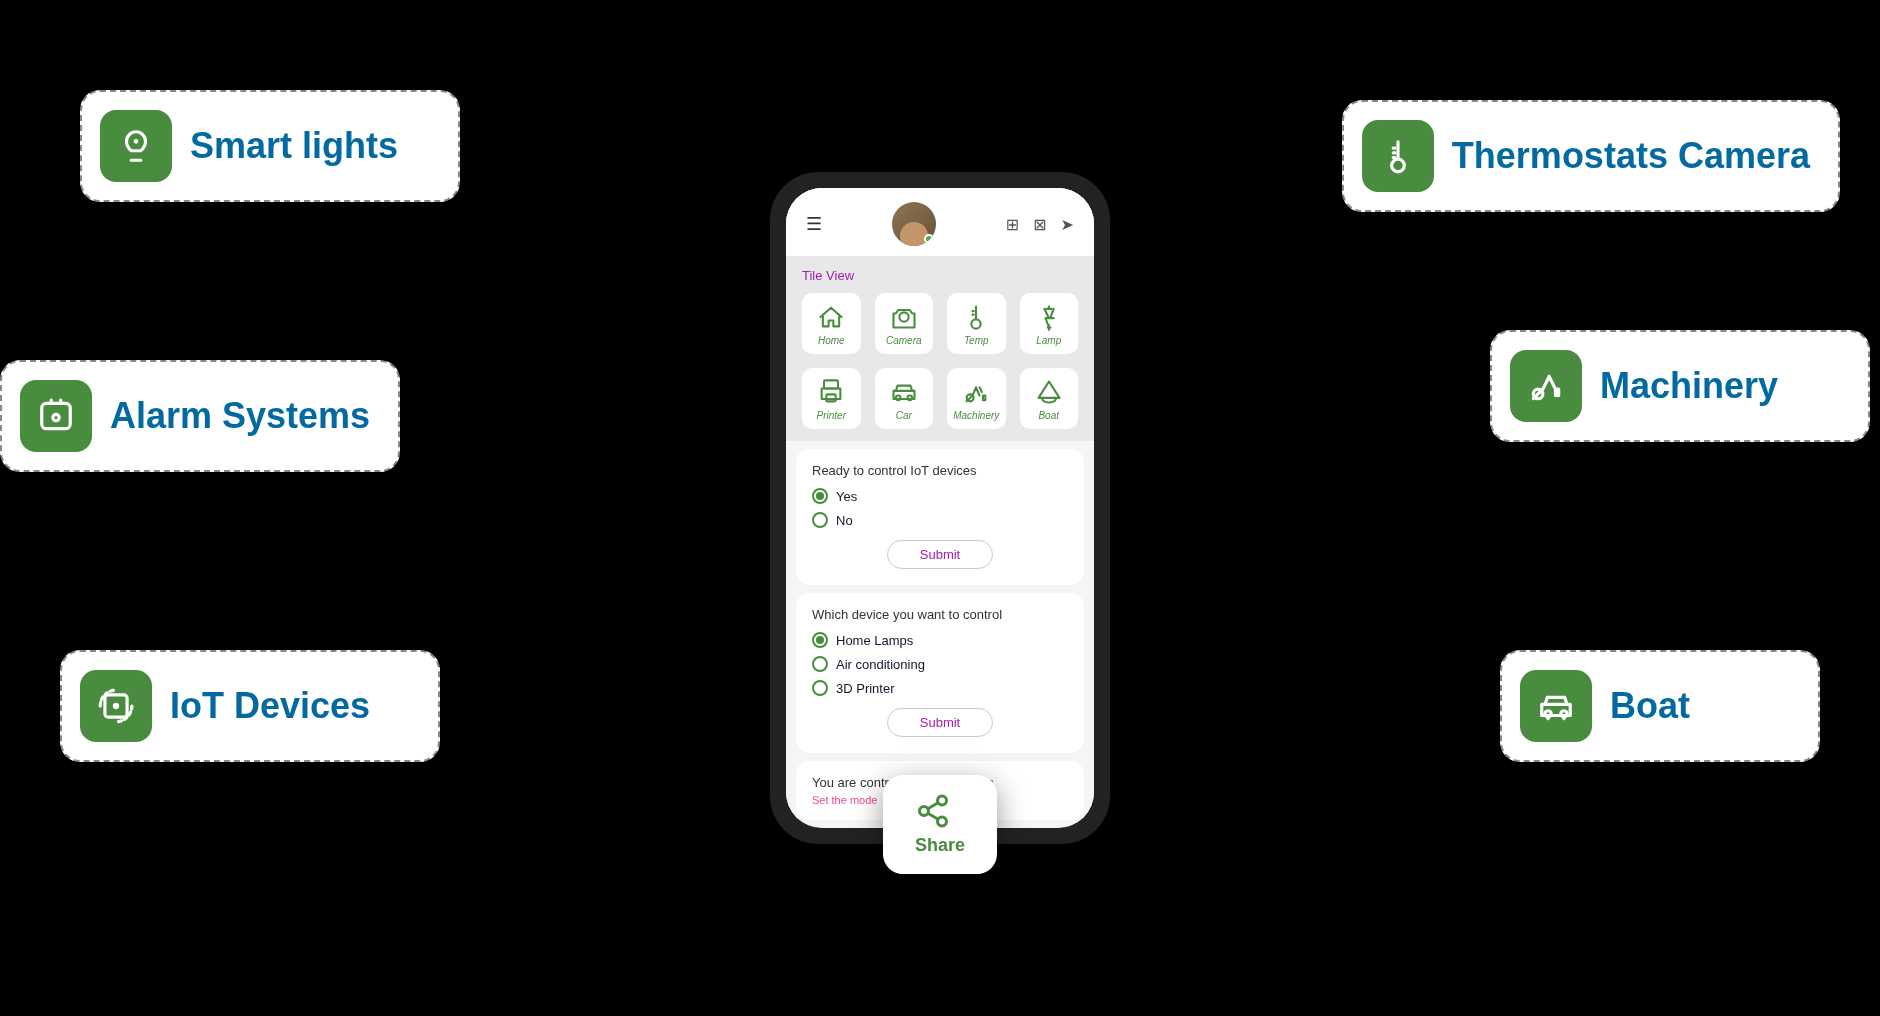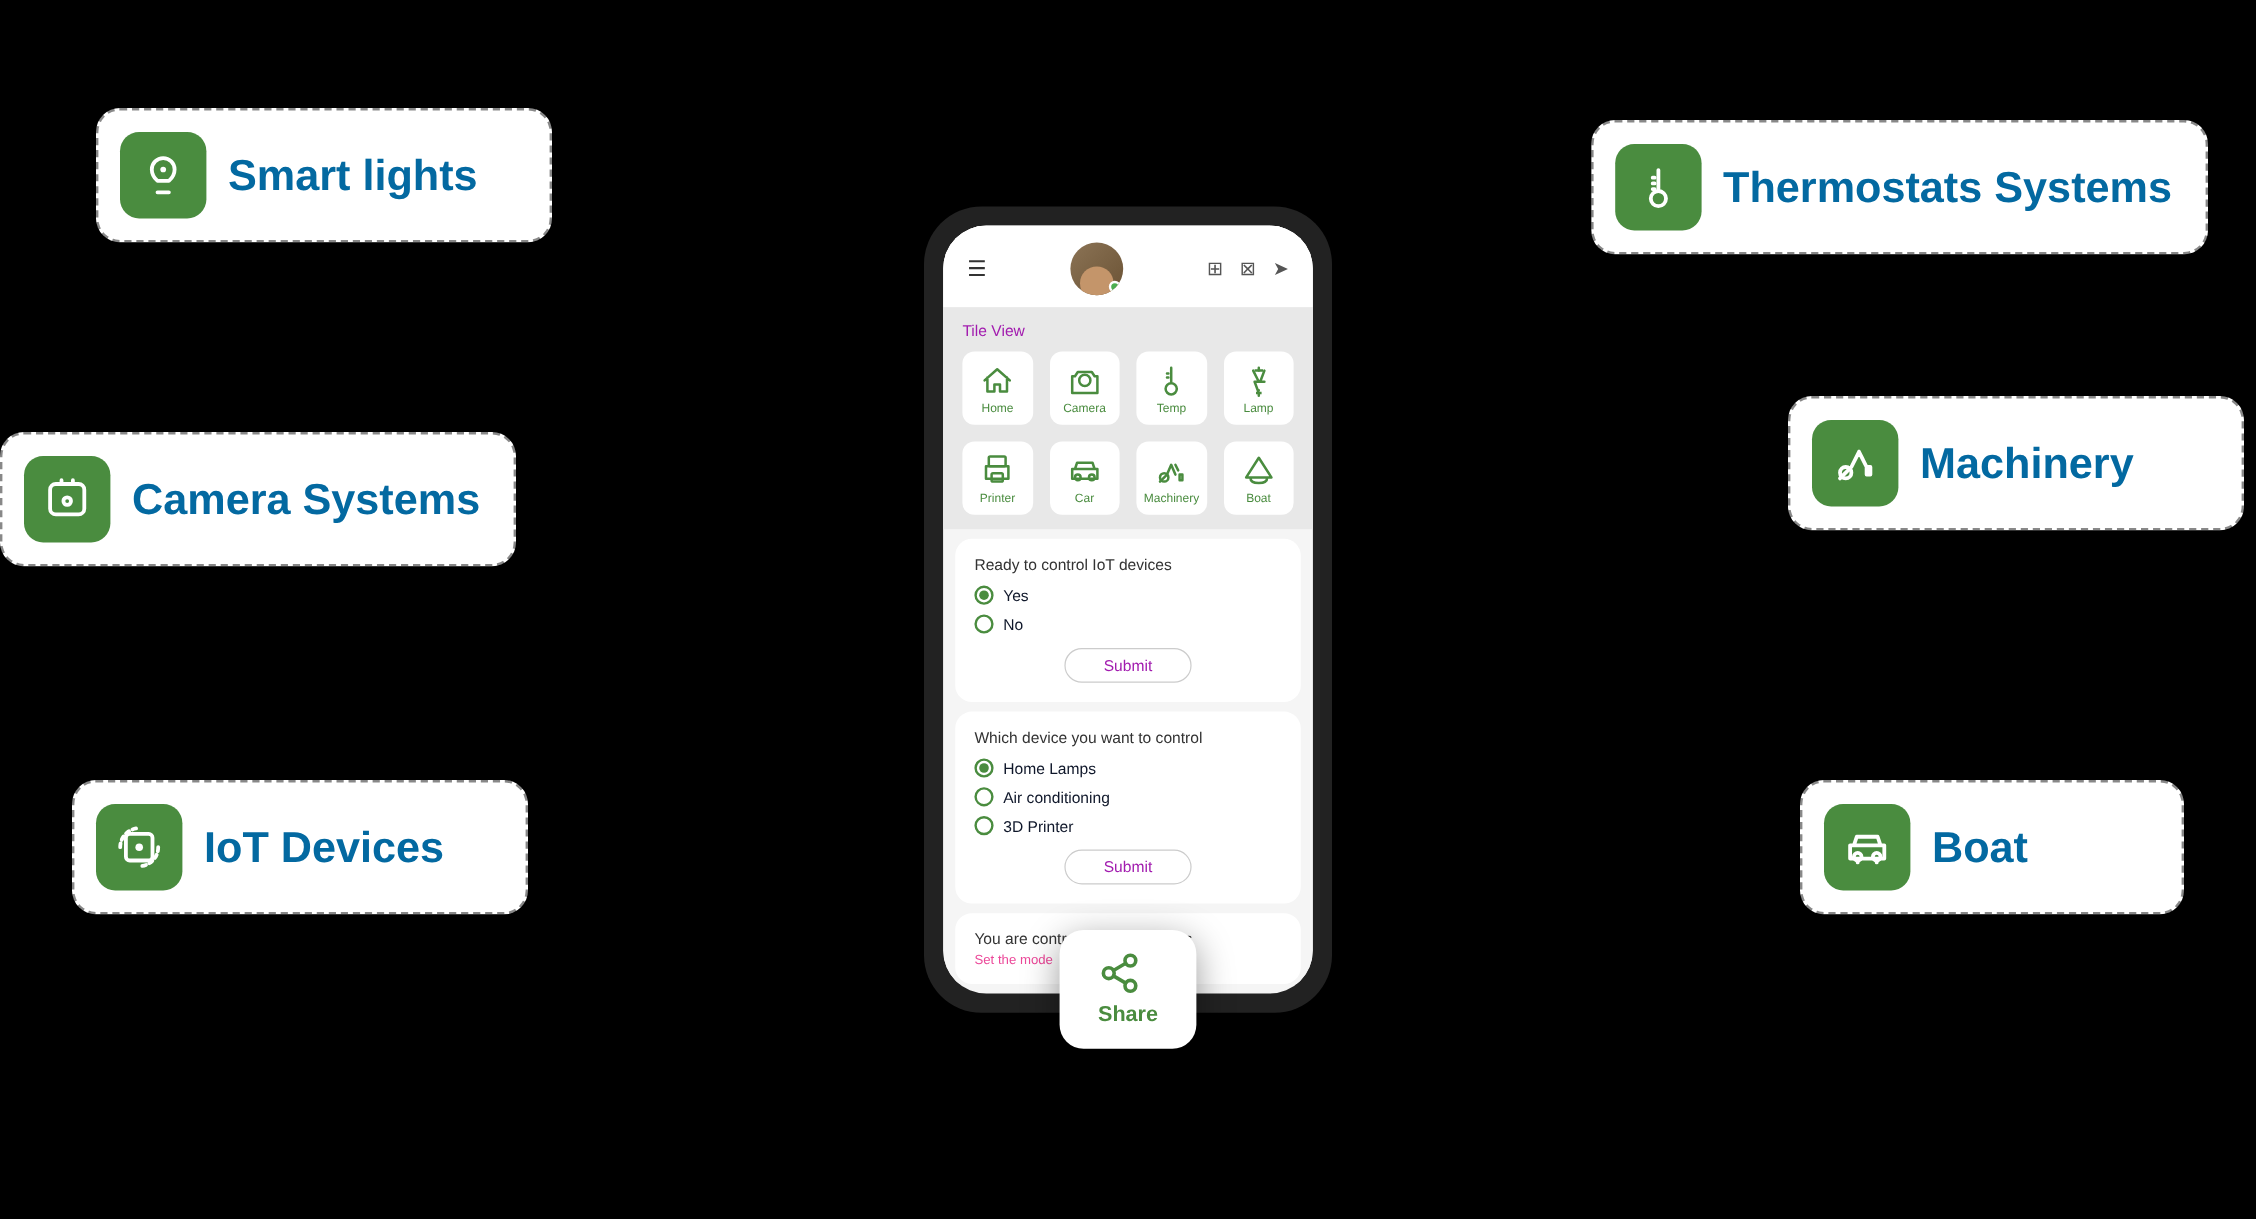--- a/index.html
+++ b/index.html
@@ -126,20 +126,21 @@
     .tile-section-title {
       font-size: 13px;
       font-weight: 500;
       color: #a21caf;
       margin-bottom: 10px;
     }
     .tile-grid {
       display: grid;
       grid-template-columns: repeat(4, 1fr);
       gap: 14px;
+      font-style: italic;
     }
     .tile-item {
       background: #fff;
       border-radius: 10px;
       display: flex;
       flex-direction: column;
       align-items: center;
       justify-content: center;
       padding: 10px 4px 8px;
       cursor: pointer;
@@ -261,42 +262,42 @@
 </div>
 
 <div class="feature-card" style="top: 360px; left: 0px; min-width: 380px;">
   <div class="icon-box">
     <svg viewBox="0 0 24 24">
       <rect x="3" y="4" width="18" height="16" rx="3" stroke-linecap="round" stroke-linejoin="round"></rect>
       <path d="M9 4V2M15 4V2" stroke-linecap="round"></path>
       <circle cx="12" cy="13" r="2"></circle>
     </svg>
   </div>
-  <span class="card-label">Camera Systems</span>
+  <span class="card-label">Alarm Systems</span>
 </div>
 
 <div class="feature-card" style="top: 650px; left: 60px; min-width: 380px;">
   <div class="icon-box">
     <svg viewBox="0 0 24 24">
       <rect x="5" y="5" width="14" height="14" rx="2" stroke-linecap="round" stroke-linejoin="round"></rect>
       <path d="M2 12c0-5.5 4.5-10 10-10M22 12c0 5.5-4.5 10-10 10" stroke-linecap="round" stroke-dasharray="2 2"></path>
       <circle cx="12" cy="12" r="2" fill="#fff" stroke="none"></circle>
     </svg>
   </div>
   <span class="card-label">IoT Devices</span>
 </div>
 
 <div class="feature-card" style="top: 100px; right: 40px; min-width: 480px;">
   <div class="icon-box">
     <svg viewBox="0 0 24 24">
       <path d="M12 3v11M12 14a4 4 0 1 0 0 8 4 4 0 0 0 0-8z" stroke-linecap="round" stroke-linejoin="round"></path>
       <path d="M9 7h1M9 10h1M9 13h1" stroke-linecap="round"></path>
     </svg>
   </div>
-  <span class="card-label">Thermostats Systems</span>
+  <span class="card-label">Thermostats Camera</span>
 </div>
 
 <div class="feature-card" style="top: 330px; right: 10px; min-width: 380px;">
   <div class="icon-box">
     <svg viewBox="0 0 24 24">
       <path d="M4 20l6-6M10 14l4-8 4 8M14 6l2 4M18 14h2v4h-2z" stroke-linecap="round" stroke-linejoin="round"></path>
       <circle cx="7" cy="17" r="3"></circle>
     </svg>
   </div>
   <span class="card-label">Machinery</span>

